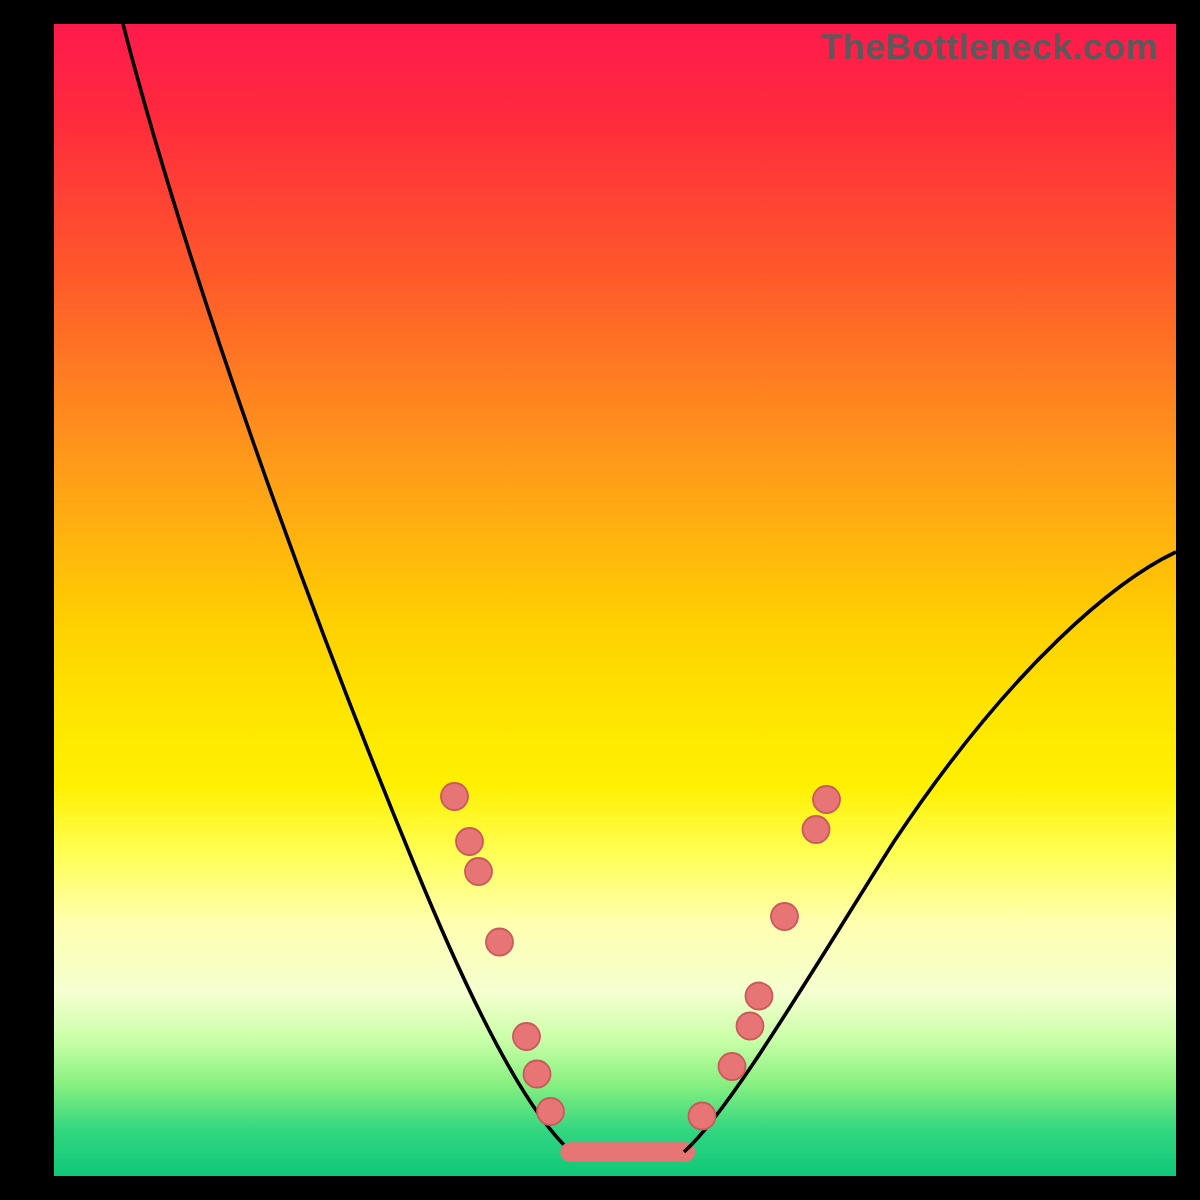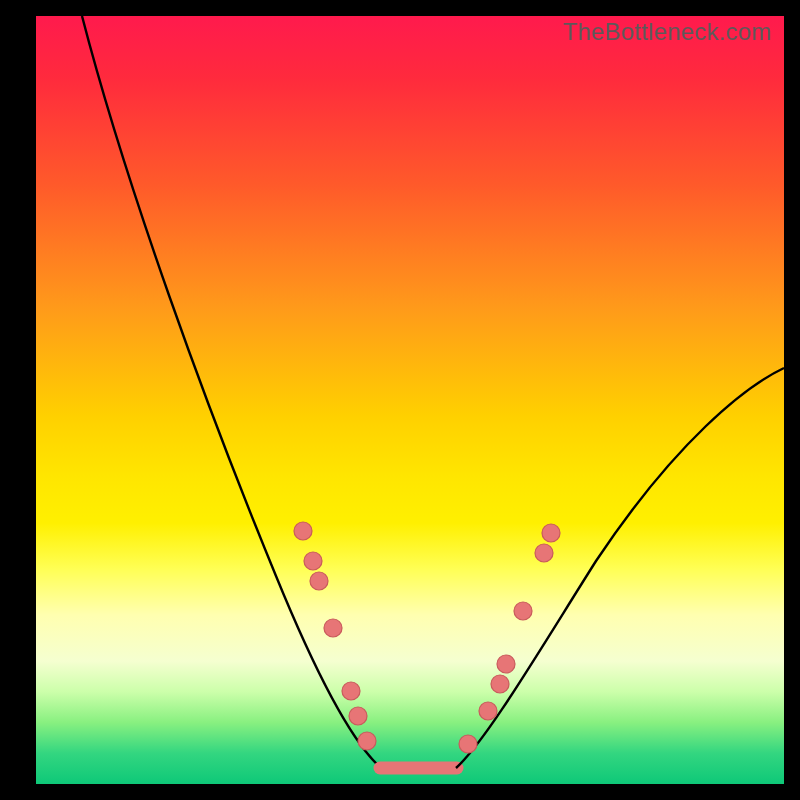--- a/index.html
+++ b/index.html
@@ -41,21 +41,21 @@
       #33d680 96%,
       #0ec878 100%
     );
   }
   .watermark {
     position: absolute;
     top: 2px;
     right: 12px;
     color: #5a5a5a;
     font-size: 24px;
-    font-weight: 400;
+    font-weight: 700;
     letter-spacing: 0.2px;
     z-index: 5;
   }
   svg.curve {
     position: absolute;
     left: 0;
     top: 0;
     width: 748px;
     height: 768px;
     z-index: 3;

